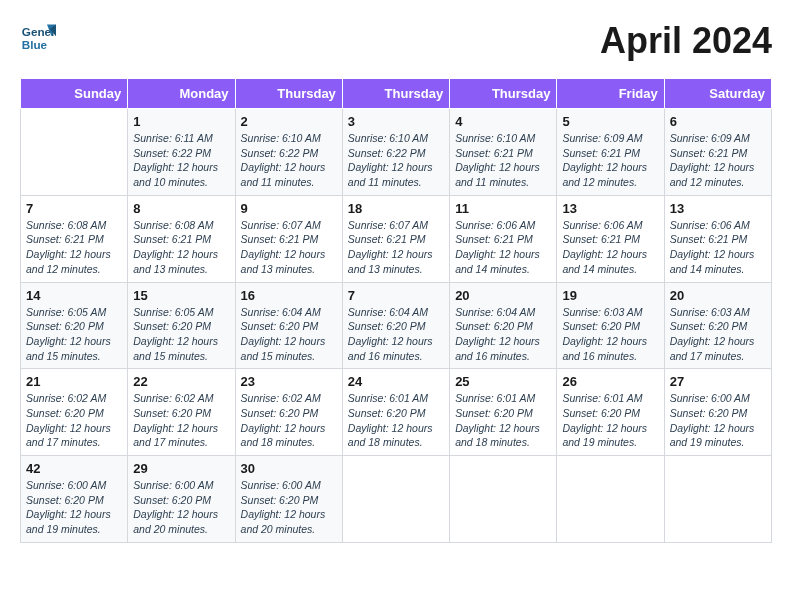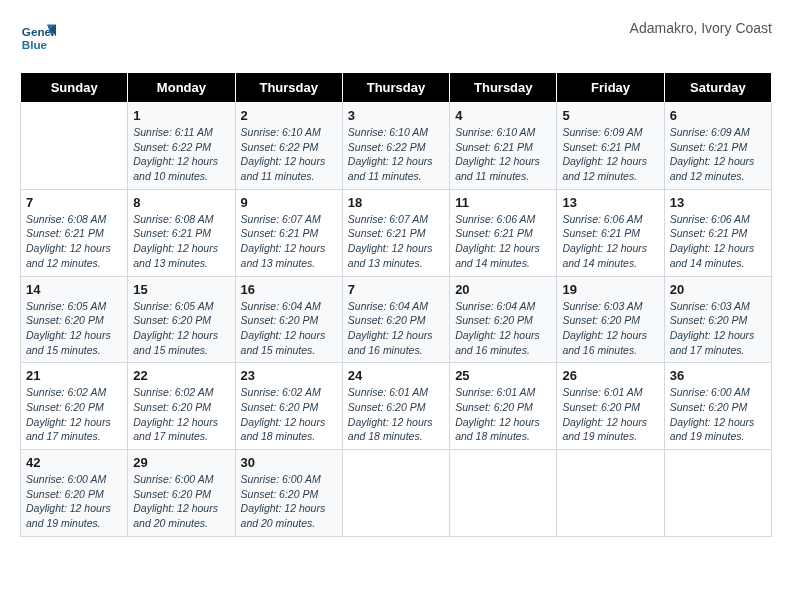--- a/index.html
+++ b/index.html
@@ -36,24 +36,24 @@
     .location-subtitle {
       font-size: 14px;
       color: #555;
     }
     .calendar-table {
       width: 100%;
       border-collapse: collapse;
       font-size: 11px;
     }
     .calendar-table thead tr th {
-      background-color: #000000;
+      background-color: #8b5cf6;
       color: #fff;
       padding: 7px 6px;
-      text-align: center;
+      text-align: right;
       font-size: 13px;
       font-weight: bold;
       border: 1px solid #fff;
     }
     .calendar-table tbody tr td {
       border: 1px solid #d5d8dc;
       vertical-align: top;
       padding: 5px 5px;
       width: calc(100% / 7);
       min-height: 80px;
@@ -88,21 +88,21 @@
 <div class="header-area">
   <div class="logo">
     <svg class="logo-icon" viewBox="0 0 40 40" xmlns="http://www.w3.org/2000/svg">
       <text x="2" y="18" font-size="13" font-weight="bold" fill="#1a5276">General</text>
       <text x="2" y="32" font-size="13" font-weight="bold" fill="#2471a3">Blue</text>
       <polygon points="30,5 40,5 35,18" fill="#2471a3"></polygon>
       <polygon points="33,10 40,5 40,18" fill="#1a5276"></polygon>
     </svg>
   </div>
   <div class="title-area">
-    <div class="location-subtitle">Adamakro, Ivory Coast</div>
+    <div class="month-title">April 2024</div>
   </div>
 </div>
 
 <table class="calendar-table">
   <thead>
     <tr>
     <th>Sunday</th>
         <th>Monday</th>
         <th>Thursday</th>
         <th>Thursday</th>
@@ -296,21 +296,21 @@
 and 18 minutes.</div>
         </td>
         <td>
           <div class="day-num">26</div>
           <div class="day-info" style="white-space: pre-line;">Sunrise: 6:01 AM
 Sunset: 6:20 PM
 Daylight: 12 hours
 and 19 minutes.</div>
         </td>
         <td>
-          <div class="day-num">36</div>
+          <div class="day-num">27</div>
           <div class="day-info" style="white-space: pre-line;">Sunrise: 6:00 AM
 Sunset: 6:20 PM
 Daylight: 12 hours
 and 19 minutes.</div>
         </td>
       </tr>
       <tr>
         <td>
           <div class="day-num">42</div>
           <div class="day-info" style="white-space: pre-line;">Sunrise: 6:00 AM

